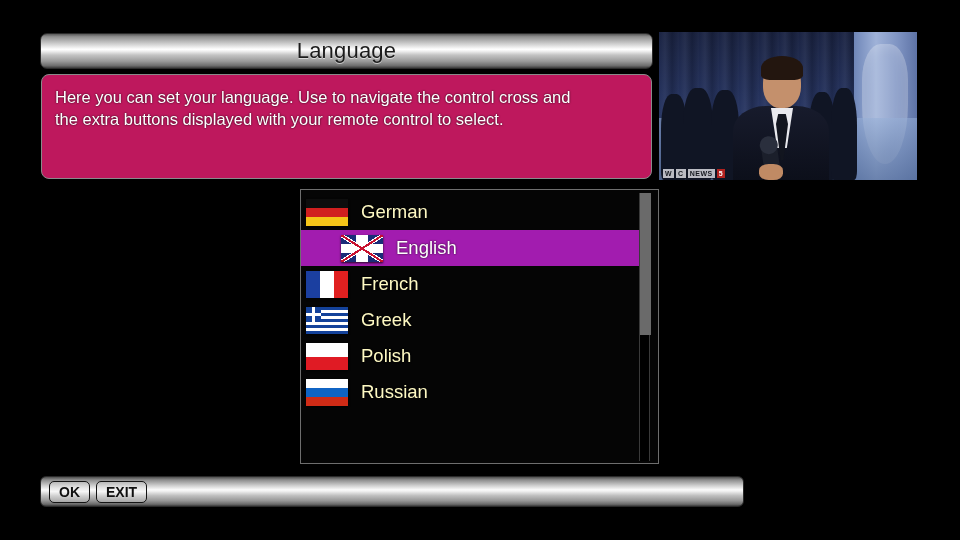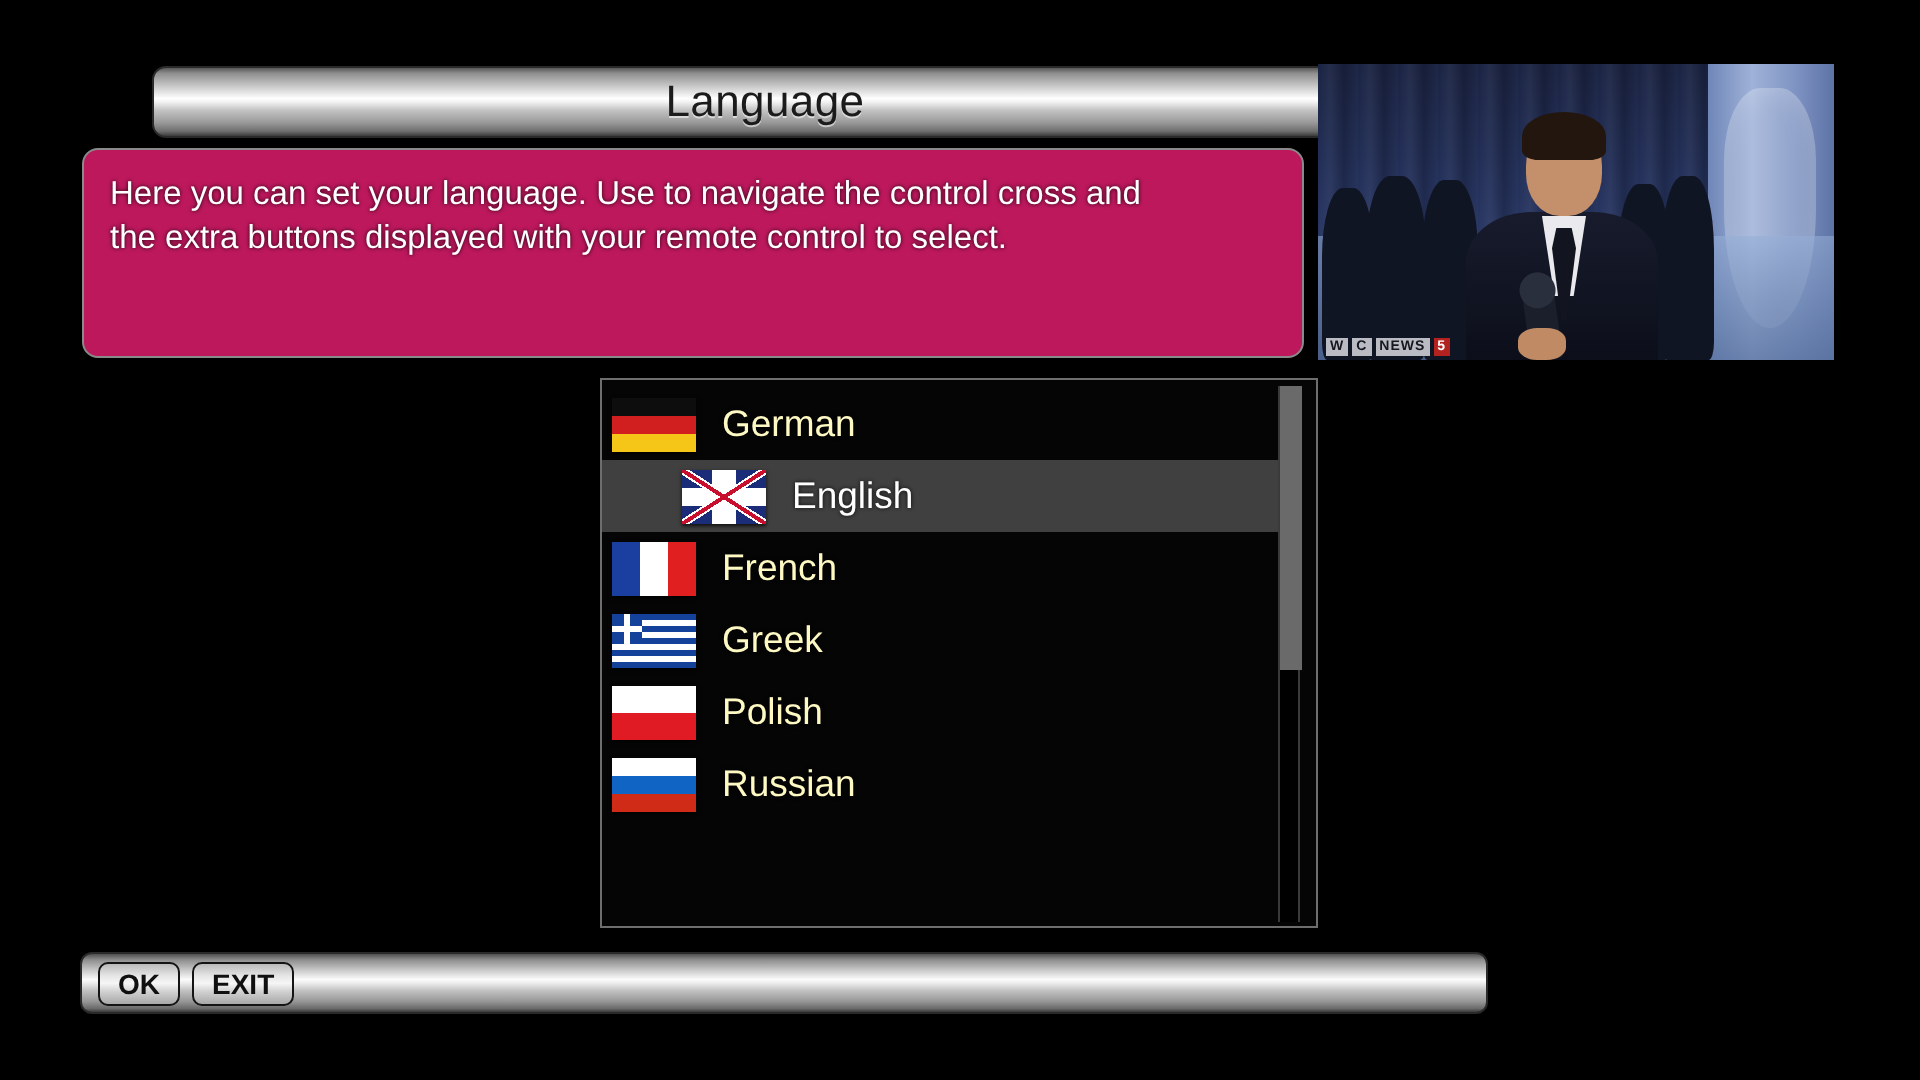--- a/index.html
+++ b/index.html
@@ -34,21 +34,20 @@
         #ffffff 45%,
         #f2f2f2 50%,
         #c3c3c3 62%,
         #9a9a9a 80%,
         #6e6e6e 93%,
         #3b3b3b 100%);
     border: 1px solid #2a2a2a;
     display: flex;
     align-items: center;
     justify-content: center;
-    margin-left: 36px;
   }
   #title-text {
     font-size: 22px;
     color: #1b1b1b;
     letter-spacing: 0.2px;
     line-height: 1;
     text-shadow: 0 1px 0 rgba(255,255,255,0.55);
   }
 
   
@@ -201,21 +200,21 @@
     width: 341px;
   }
   .lang-row {
     position: relative;
     height: 36px;
     display: flex;
     align-items: center;
     padding-left: 5px;
   }
   .lang-row.selected {
-    background: #404040;
+    background: #a21caf;
     padding-left: 40px;
   }
   .lang-row.selected .lang-label {
     color: #ffffff;
   }
   .flag {
     width: 42px;
     height: 27px;
     flex: 0 0 auto;
     position: relative;

